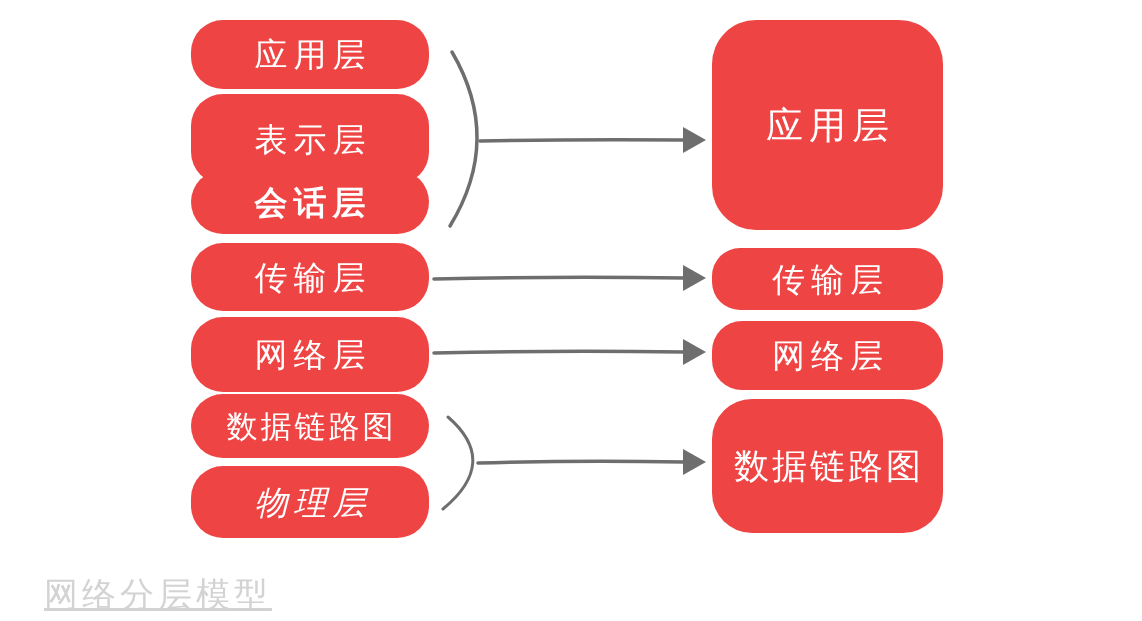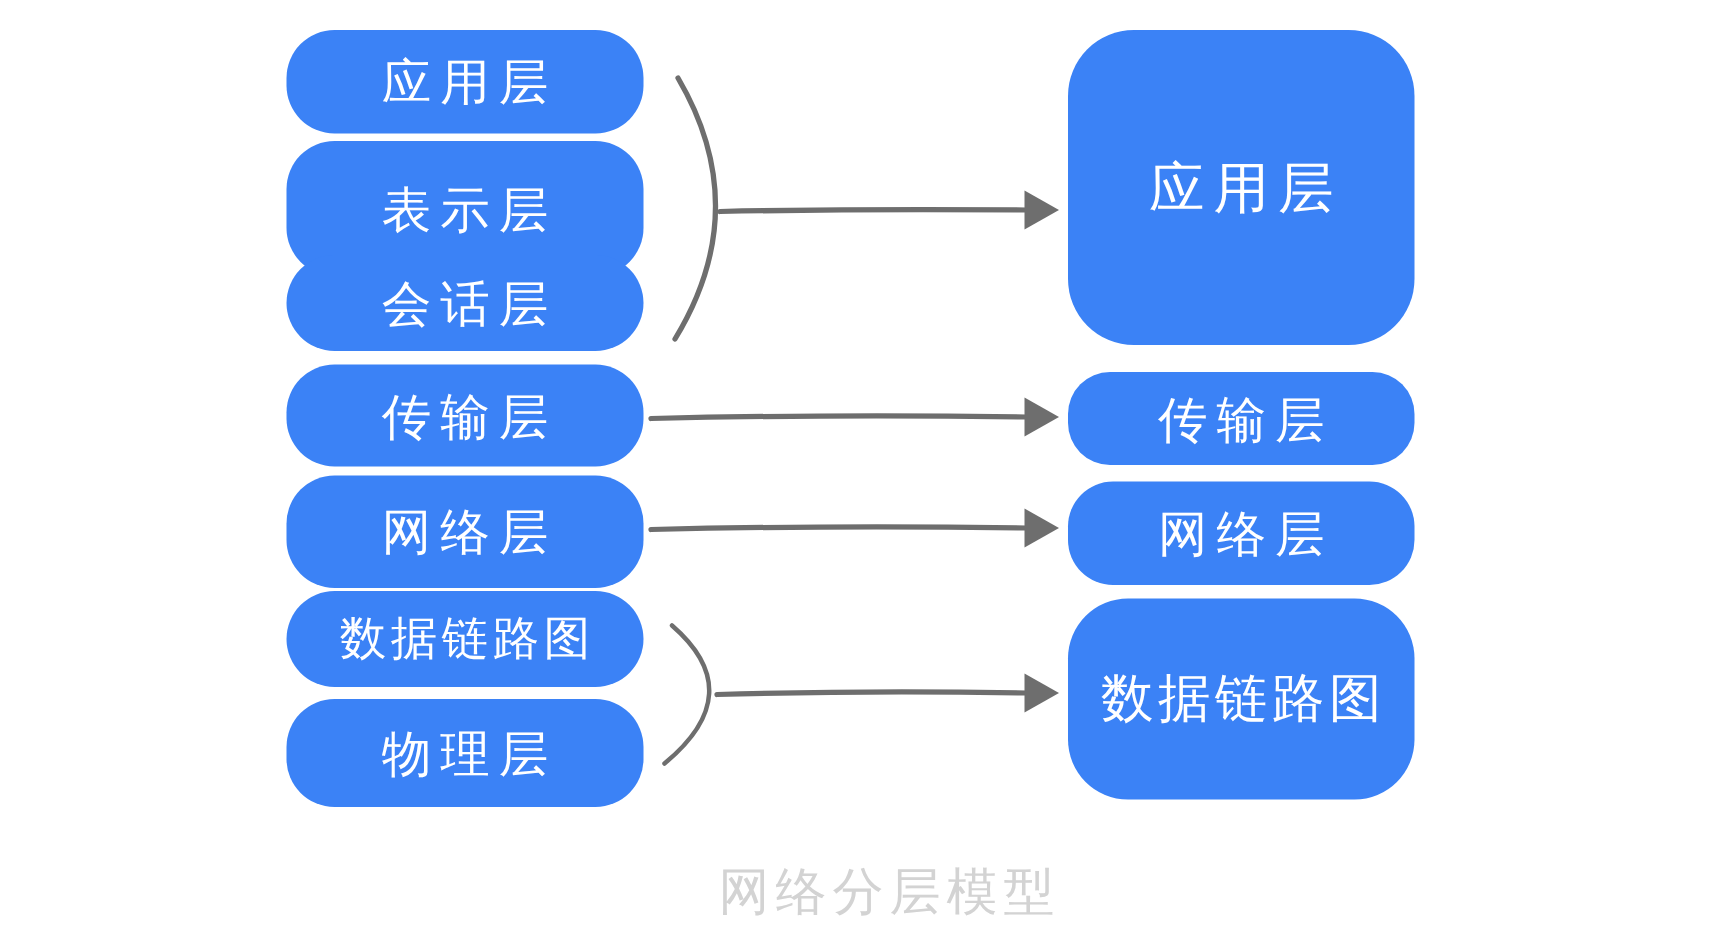--- a/index.html
+++ b/index.html
@@ -17,41 +17,42 @@
   }
   .svg-overlay {
     position: absolute;
     left: 0; top: 0;
     width: 1142px;
     height: 621px;
     pointer-events: none;
   }
   .box {
     position: absolute;
-    background: #3b82f6;
+    background: #ef4444;
     color: #ffffff;
     display: flex;
     align-items: center;
     justify-content: center;
     text-align: center;
     letter-spacing: 6px;
     text-indent: 6px;
     line-height: 1;
   }
   .box-sm { font-size: 33px; border-radius: 32px; }
   .box-lg { font-size: 37px; }
   .diagram-title {
     position: absolute;
     left: 44px;
     right: 0;
     top: 572px;
-    text-align: center;
+    text-align: left;
     font-size: 34px;
     letter-spacing: 4px;
     color: #D3D3D3;
+    text-decoration: underline;
   }
 </style>
 </head>
 <body>
 
 <div class="canvas">
 
   <svg class="svg-overlay" viewBox="0 0 1142 621" xmlns="http://www.w3.org/2000/svg">
 
     <path d="M452,52 Q503,139 450,226" fill="none" stroke="#6E6E6E" stroke-width="3.5" stroke-linecap="round"></path>
@@ -68,29 +69,29 @@
     <polygon points="683,339 706,352 683,365" fill="#6E6E6E"></polygon>
 
     <path d="M478,463 Q580,460 684,462" fill="none" stroke="#6E6E6E" stroke-width="3.5" stroke-linecap="round"></path>
     <polygon points="683,449 706,462 683,475" fill="#6E6E6E"></polygon>
   </svg>
 
   <div class="box box-sm" style="left:191px; top:20px;  width:238px; height:69px;">应用层</div>
 
   <div class="box box-sm" style="left:191px; top:94px;  width:238px; height:90px;">表示层</div>
 
-  <div class="box box-sm" style="left:191px; top:170px; width:238px; height:64px;">会话层</div>
+  <div class="box box-sm" style="left:191px; top:170px; width:238px; height:64px;font-weight:bold;">会话层</div>
 
   <div class="box box-sm" style="left:191px; top:243px; width:238px; height:68px;">传输层</div>
 
   <div class="box box-sm" style="left:191px; top:317px; width:238px; height:75px;">网络层</div>
 
   <div class="box box-sm" style="left:191px; top:394px; width:238px; height:64px; font-size:31px; letter-spacing:3px; text-indent:3px;">数据链路图</div>
 
-  <div class="box box-sm" style="left:191px; top:466px; width:238px; height:72px;">物理层</div>
+  <div class="box box-sm" style="left:191px; top:466px; width:238px; height:72px;font-style:italic;">物理层</div>
 
   <div class="box box-lg" style="left:712px; top:20px;  width:231px; height:210px; border-radius:44px;">应用层</div>
 
   <div class="box box-sm" style="left:712px; top:248px; width:231px; height:62px; border-radius:28px;">传输层</div>
 
   <div class="box box-sm" style="left:712px; top:321px; width:231px; height:69px; border-radius:30px;">网络层</div>
 
   <div class="box box-lg" style="left:712px; top:399px; width:231px; height:134px; border-radius:40px; font-size:35px; letter-spacing:3px; text-indent:3px;">数据链路图</div>
 
   <div class="diagram-title">网络分层模型</div>

